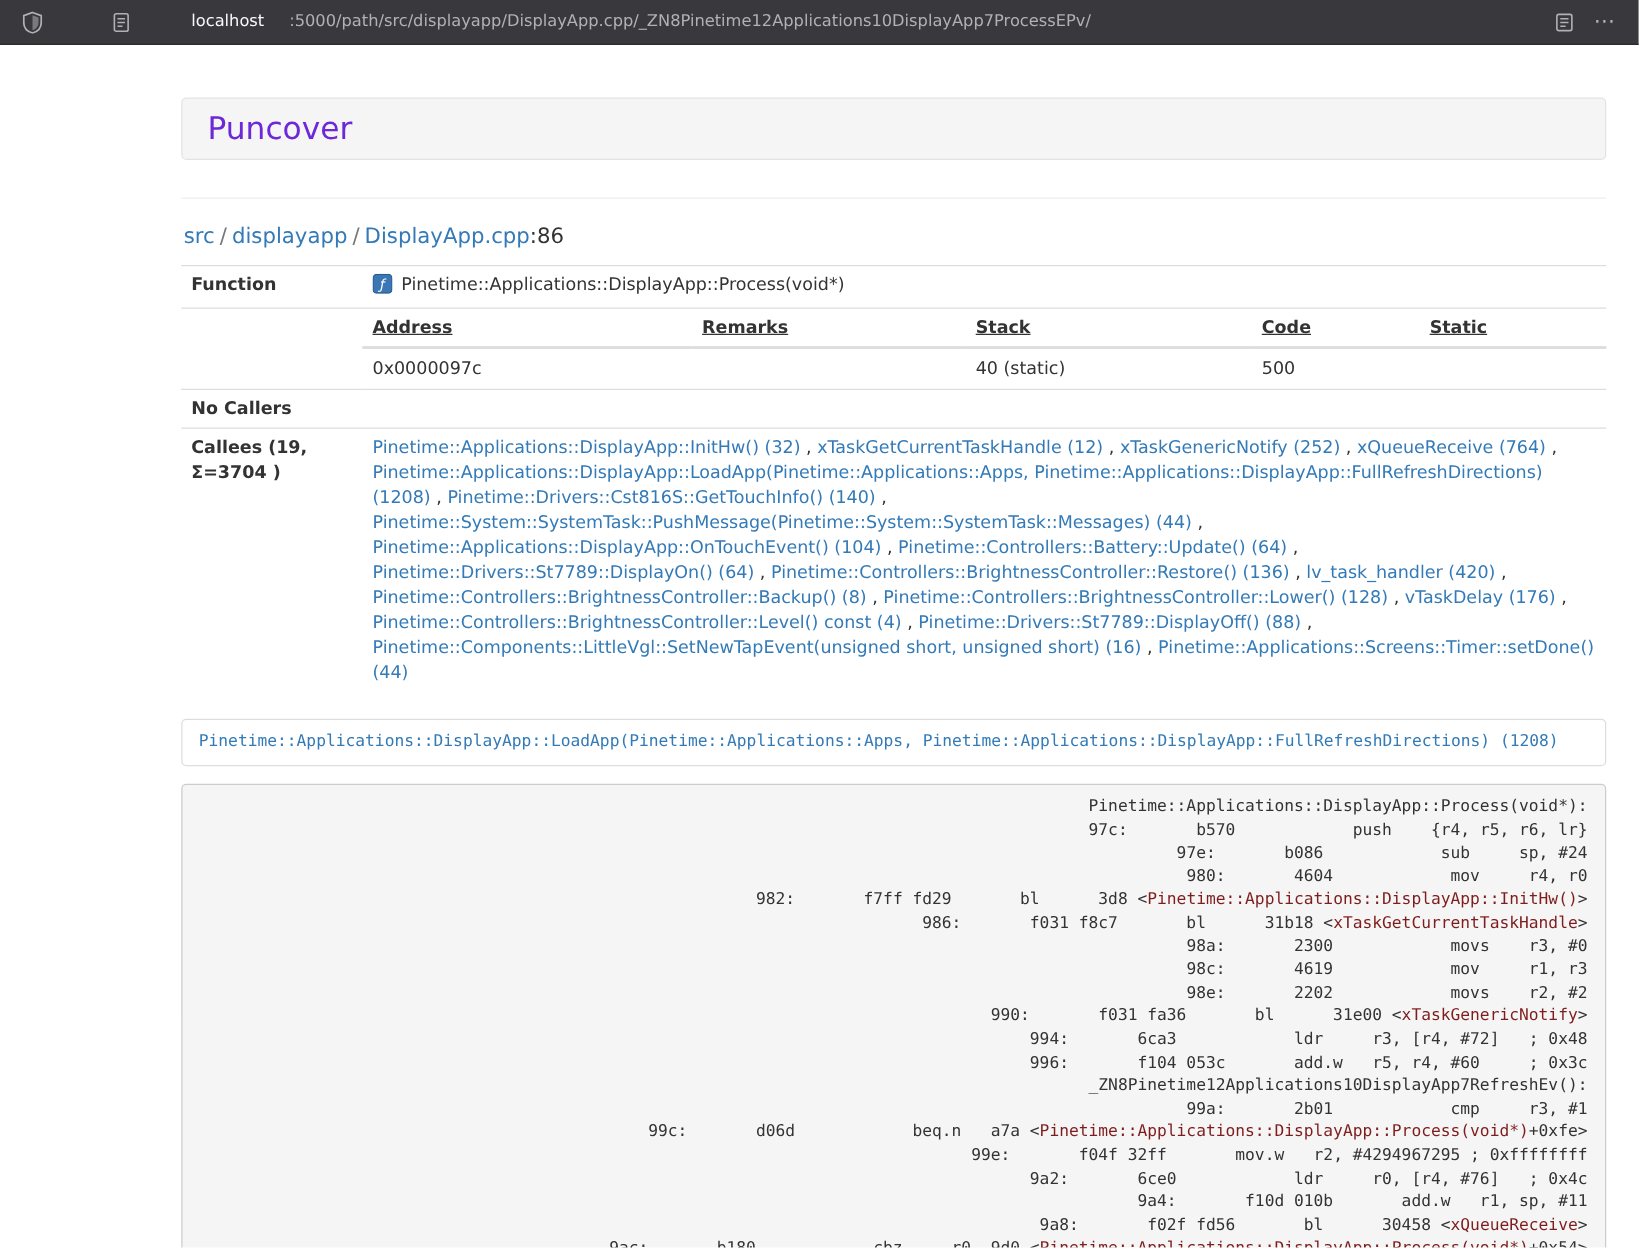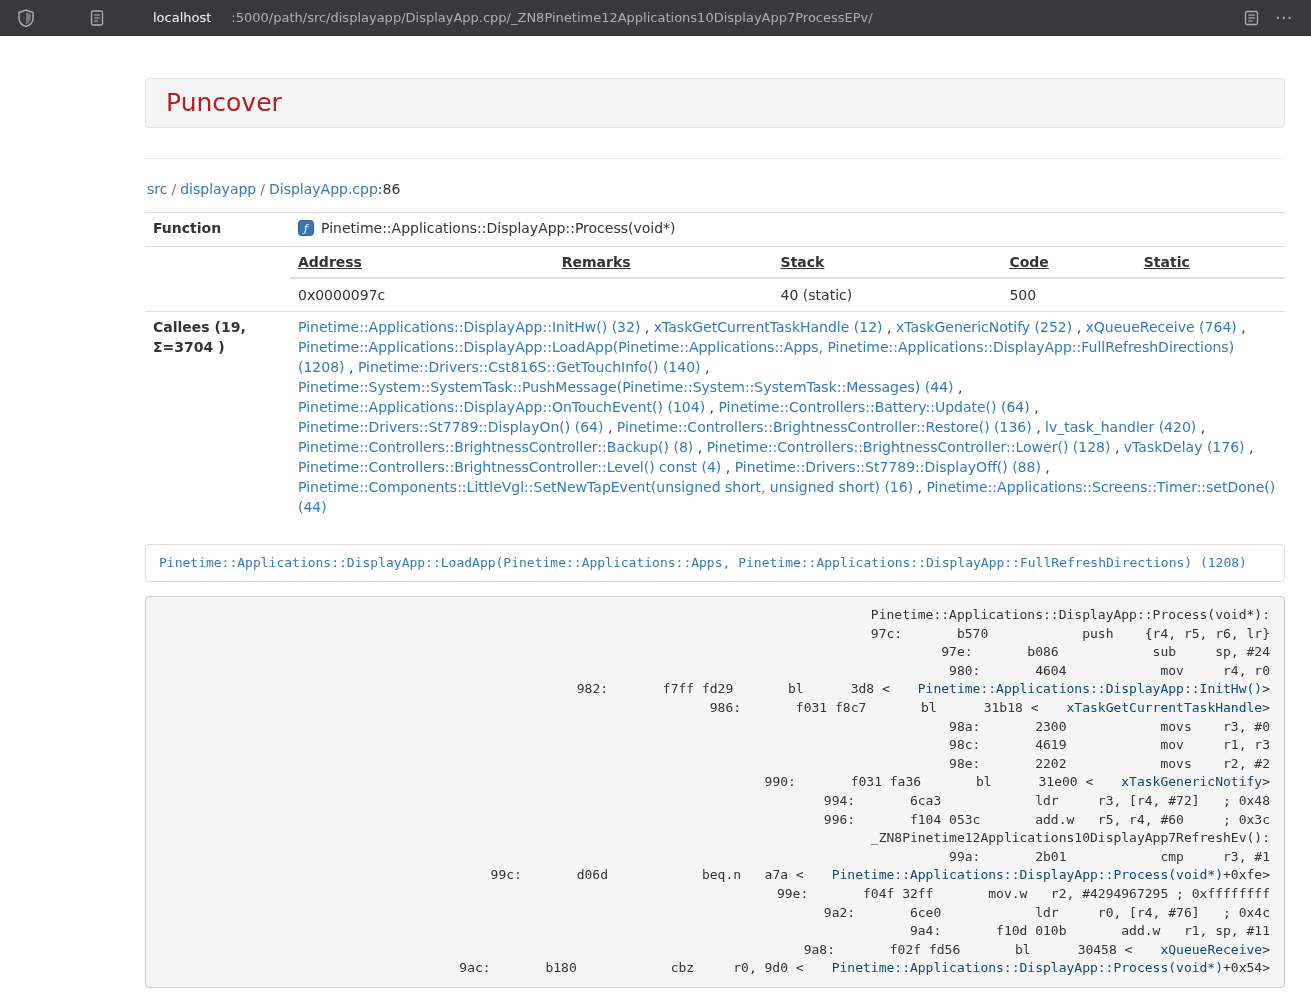--- a/index.html
+++ b/index.html
@@ -24,26 +24,26 @@
   .url-rest { color: #b1b1b3; font-size: 13px; margin-left: 20px; }
   .chrome-right { display: flex; align-items: center; gap: 16px; margin-left: auto; margin-right: 6px; }
   .menu-glyph { color: #b1b1b3; font-size: 17px; line-height: 17px; letter-spacing: 1px; }
 
   
   .container { width: 1140px; margin-left: 145px; }
 
   .hero {
     margin-top: 42px; background: #f5f5f5; border: 1px solid #e3e3e3;
     border-radius: 4px; padding: 11px 20px;
-    font-size: 25px; line-height: 26px; color: #b91c1c;
+    font-size: 25px; line-height: 26px; color: #6d28d9;
   }
 
   hr.divider { border: 0; border-top: 1px solid #eeeeee; margin: 30px 0 20px 0; }
 
-  .breadcrumb { margin: 0 0 13px 2px; font-size: 14px; line-height: 20px; }
+  .breadcrumb { margin: 0 0 13px 2px; font-size: 17px; line-height: 20px; }
   a { text-decoration: none; }
   .breadcrumb a { color: #337ab7; cursor: pointer; }
   .bc-sep { color: #777; margin: 0 4px; }
   .bc-line { color: #333; }
 
   .detail-table { width: 100%; border-collapse: collapse; font-size: 14px; }
   .detail-table > tbody > tr > th,
   .detail-table > tbody > tr > td {
     border-top: 1px solid #dddddd; padding: 5px 8px;
     text-align: left; vertical-align: top; line-height: 20px;
@@ -72,21 +72,21 @@
   .highlight-panel a { color: #337ab7; cursor: pointer; }
 
   .code-block {
     margin: 14px 0 0 0; background: #f5f5f5; border: 1px solid #cccccc;
     border-radius: 4px; padding: 9px 14px;
     font-family: "DejaVu Sans Mono", "Liberation Mono", monospace;
     font-size: 13px; line-height: 18.6px; color: #333;
     white-space: pre; overflow: hidden;
   }
   .code-line { white-space: pre; text-align: right; }
-  .code-link { color: #0c4a6e; cursor: pointer; margin-left: 28px; }
+  .code-link { color: #7f1d1d; cursor: pointer; }
 </style>
 </head>
 <body>
 
 <div class="chrome">
   <span class="icn shield-wrap">
     <svg width="16" height="18" viewBox="0 0 16 18">
       <path d="M8 1 L15 3.5 V9 C15 13.5 12 16.3 8 17.4 C4 16.3 1 13.5 1 9 V3.5 Z" fill="none" stroke="#b1b1b3" stroke-width="1.4"></path>
       <path d="M8 3.2 L12.8 4.9 V9 C12.8 12 10.8 14.3 8 15.3 Z" fill="#b1b1b3" opacity="0.55"></path>
     </svg>
@@ -167,20 +167,24 @@
                 <td></td>
                 <td>40 (static)</td>
                 <td>500</td>
                 <td></td>
               </tr>
             </tbody>
           </table>
         </td>
       </tr>
       <tr>
+        <th>No Callers</th>
+        <td></td>
+      </tr>
+      <tr>
         <th>Callees (19, Σ=3704 )</th>
         <td class="callees-cell"><a>Pinetime::Applications::DisplayApp::InitHw() (32)</a> , <a>xTaskGetCurrentTaskHandle (12)</a> , <a>xTaskGenericNotify (252)</a> , <a>xQueueReceive (764)</a> , <a>Pinetime::Applications::DisplayApp::LoadApp(Pinetime::Applications::Apps, Pinetime::Applications::DisplayApp::FullRefreshDirections) (1208)</a> , <a>Pinetime::Drivers::Cst816S::GetTouchInfo() (140)</a> , <a>Pinetime::System::SystemTask::PushMessage(Pinetime::System::SystemTask::Messages) (44)</a> , <a>Pinetime::Applications::DisplayApp::OnTouchEvent() (104)</a> , <a>Pinetime::Controllers::Battery::Update() (64)</a> , <a>Pinetime::Drivers::St7789::DisplayOn() (64)</a> , <a>Pinetime::Controllers::BrightnessController::Restore() (136)</a> , <a>lv_task_handler (420)</a> , <a>Pinetime::Controllers::BrightnessController::Backup() (8)</a> , <a>Pinetime::Controllers::BrightnessController::Lower() (128)</a> , <a>vTaskDelay (176)</a> , <a>Pinetime::Controllers::BrightnessController::Level() const (4)</a> , <a>Pinetime::Drivers::St7789::DisplayOff() (88)</a> , <a>Pinetime::Components::LittleVgl::SetNewTapEvent(unsigned short, unsigned short) (16)</a> , <a>Pinetime::Applications::Screens::Timer::setDone() (44)</a></td>
       </tr>
     </tbody>
   </table>
 
   <div class="highlight-panel">
     <a>Pinetime::Applications::DisplayApp::LoadApp(Pinetime::Applications::Apps, Pinetime::Applications::DisplayApp::FullRefreshDirections) (1208)</a>
   </div>
 

